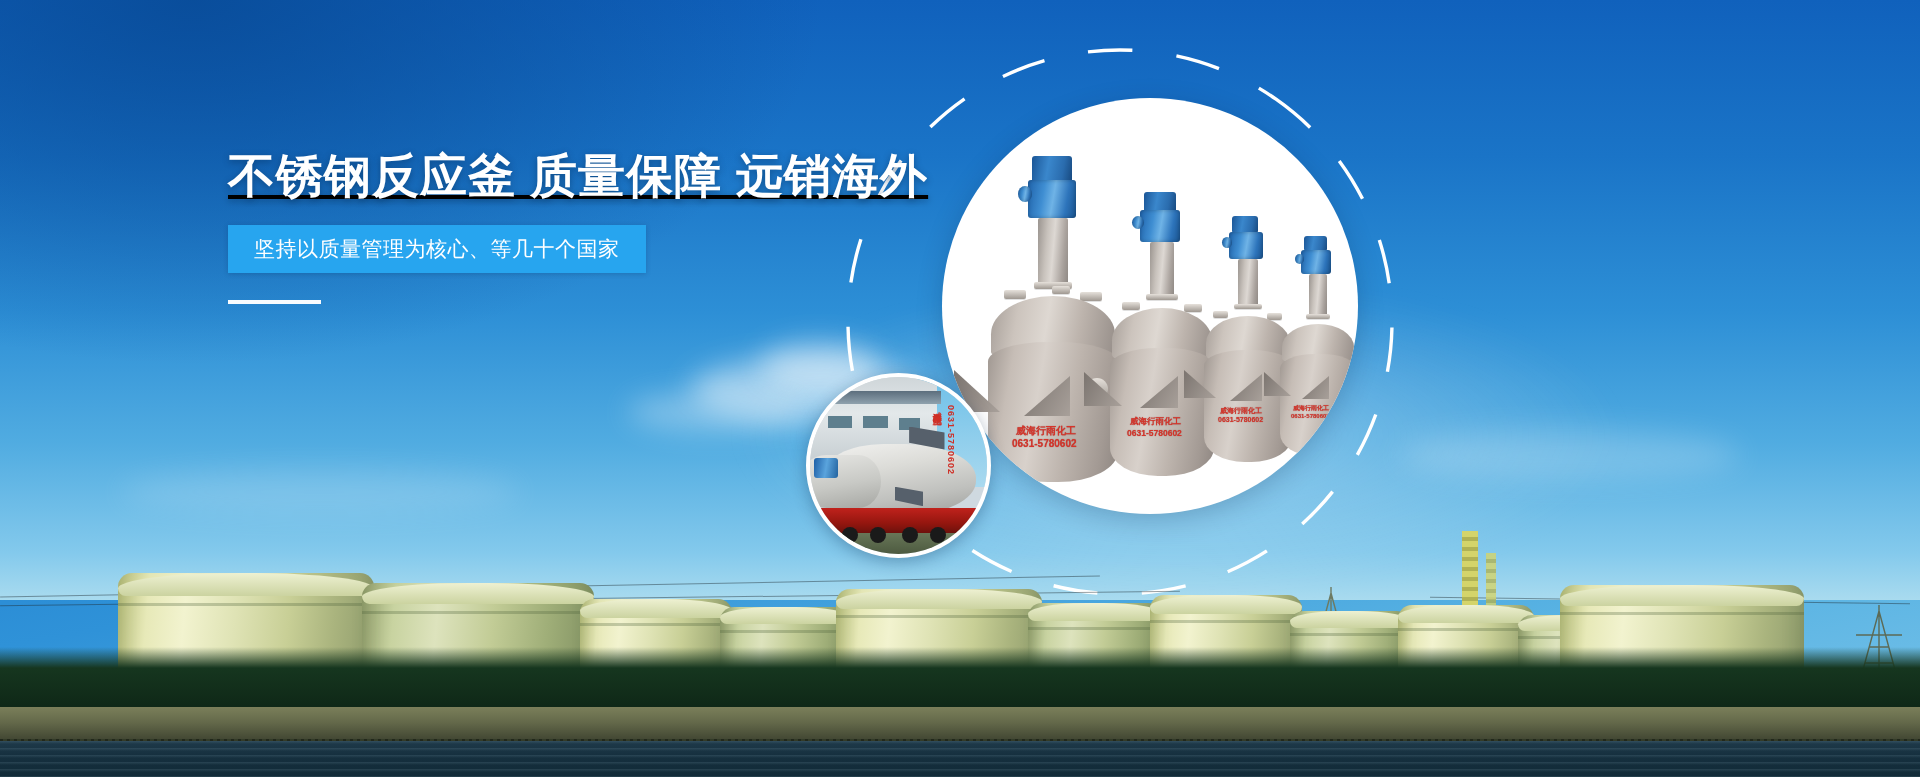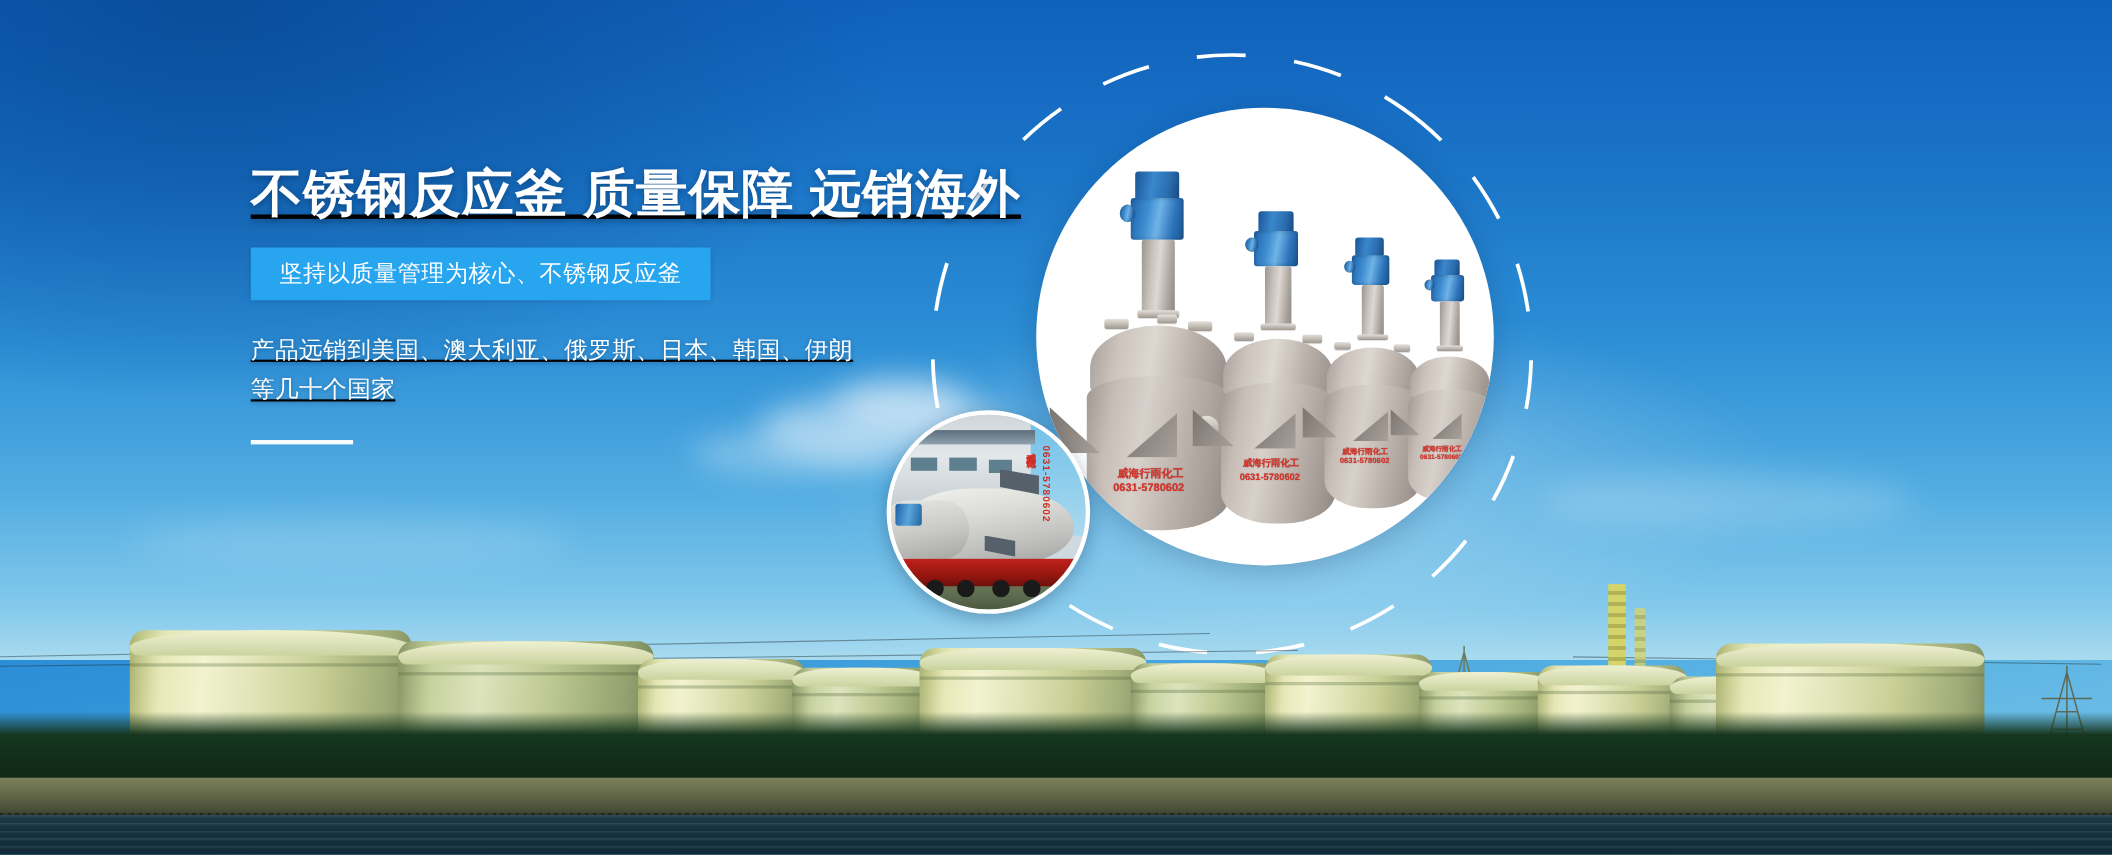--- a/index.html
+++ b/index.html
@@ -245,25 +245,21 @@
     <div class="tree-bumps"></div>
     <div class="treeline"></div>
     <div class="quay"></div>
     <div class="quay-edge"></div>
     <div class="water"></div>
     <div class="water-rip"></div>
   </div>
 
   <div class="copy">
     <div class="headline">不锈钢反应釜 质量保障 远销海外</div>
-    <div class="tagline-bar">坚持以质量管理为核心、不锈钢反应釜</div>
-    <div class="body-lines">
-      <div>产品远销到美国、澳大利亚、俄罗斯、日本、韩国、伊朗</div>
-      <div>等几十个国家</div>
-    </div>
+    <div class="tagline-bar">坚持以质量管理为核心、等几十个国家</div>
     <div class="rule"></div>
   </div>
 
   <div class="circle-big">
 
     <div class="vessel" style="left:46px; top:54px; width:130px; height:330px;">
       <div class="v-motor-top" style="left:44px; top:4px; width:40px; height:26px;"></div>
       <div class="v-motor" style="left:40px; top:28px; width:48px; height:38px;"></div>
       <div class="v-motor" style="left:30px; top:34px; width:14px; height:16px; border-radius:50%;"></div>
       <div class="v-neck" style="left:50px; top:66px; width:30px; height:68px;"></div>

